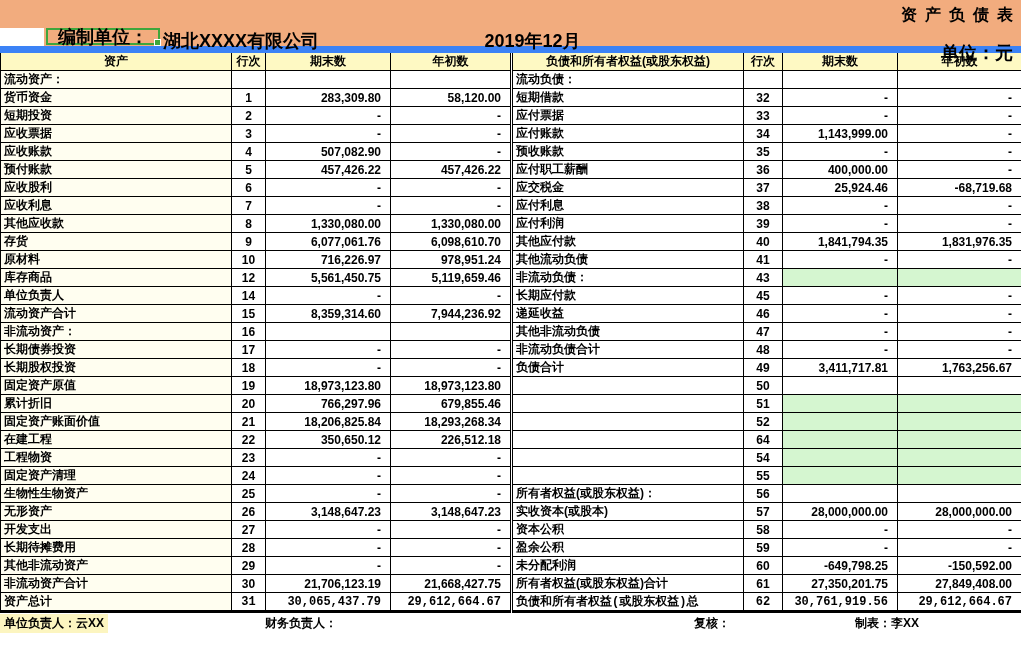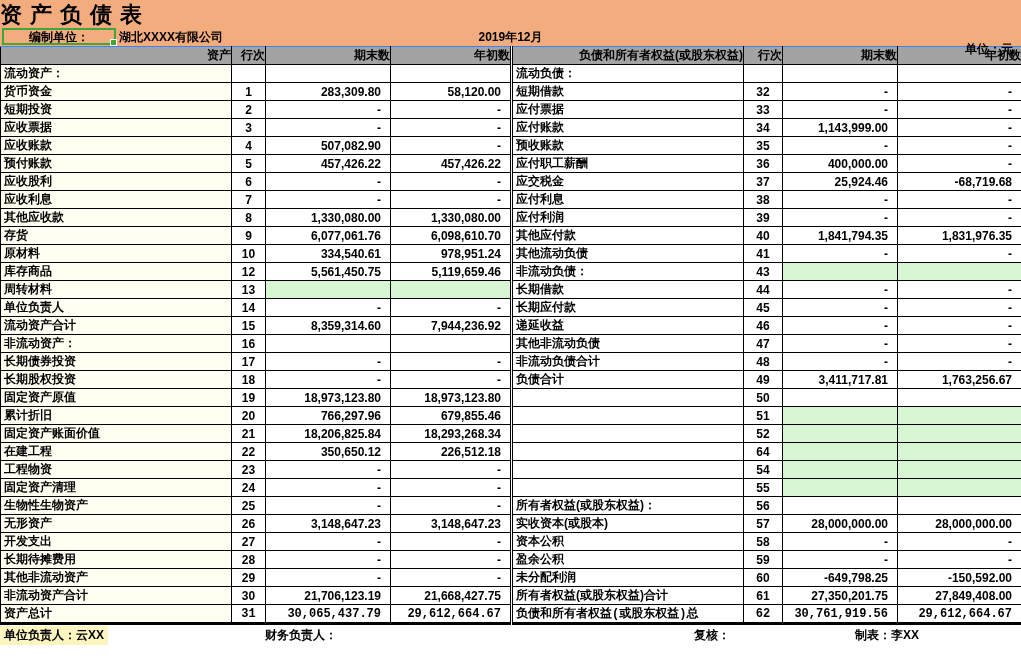--- a/index.html
+++ b/index.html
@@ -1,34 +1,34 @@
 <!DOCTYPE html>
 <html><head>
 <meta charset="utf-8">
 <style>
   * { margin:0; padding:0; box-sizing:border-box; }
   html,body { width:1021px; height:659px; overflow:hidden; background:#fff;
     font-family:"Liberation Sans","DejaVu Sans",sans-serif; font-weight:bold; color:#000; }
   .sheet { position:relative; width:1021px; height:659px; }
 
-  .title-row { height:28px; line-height:29px; background:#F2AC7E; text-align:left;
-    font-size:22px; letter-spacing:8px; }
-  .meta-row { position:relative; height:18px; background:#F2AC7E; font-size:12px; }
+  .title-row { height:28px; line-height:29px; background:#F2AC7E; text-align:right;
+    font-size:16px; letter-spacing:8px; }
+  .meta-row { position:relative; height:18px; background:#F2AC7E; font-size:18px;margin-left:44px; }
   .meta-label { position:absolute; left:2px; top:0px; width:114px; height:17px; line-height:14px;
     border:2px solid #3FA63C; text-align:center; }
   .meta-label::after { content:""; position:absolute; right:-3px; bottom:-3px; width:5px; height:5px;
     background:#3FA63C; border:1px solid #fff; }
   .meta-company { position:absolute; left:119px; top:1px; }
   .meta-period { position:absolute; left:0; right:0; top:1px; text-align:center; }
   .meta-unit { position:absolute; right:8px; top:13px; }
 
   table { border-collapse:collapse; table-layout:fixed; width:1021px; }
   th, td { border:1px solid #000; height:18px; font-size:12px; overflow:hidden;
     white-space:nowrap; padding:0; }
-  thead th { text-align:right; background:#a3a3a3; border-top:1px solid #3b82f6; }
+  thead th { text-align:center; background:#fef9c3; border-top:7px solid #3b82f6; }
   td.lab { text-align:left; padding-left:3px; }
   td.alab { background:#FFFEF0; }
   td.line { text-align:center; }
   td.num { text-align:right; padding-right:9px; }
   td.g { background:#D5F6D0; }
   .sep { border-left:3px double #000;margin-top:45px; }
   .ind1 { padding-left:17px; }
   .ind2 { padding-left:58px;margin-top:37px; }
   .ind3 { padding-left:85px; }
   tbody tr:last-child td { border-bottom:3px solid #000;font-family:Liberation Mono, monospace; }
@@ -173,46 +173,36 @@
           <td class="num">6,077,061.76</td>
           <td class="num">6,098,610.70</td>
           <td class="lab sep ind0">其他应付款</td>
           <td class="line">40</td>
           <td class="num">1,841,794.35</td>
           <td class="num">1,831,976.35</td>
         </tr>
         <tr>
           <td class="lab alab ind2">原材料</td>
           <td class="line">10</td>
-          <td class="num">334,540.61</td>
+          <td class="num">716,226.97</td>
           <td class="num">978,951.24</td>
           <td class="lab sep ind0">其他流动负债</td>
           <td class="line">41</td>
           <td class="num">-</td>
           <td class="num">-</td>
         </tr>
         <tr>
           <td class="lab alab ind2">库存商品</td>
           <td class="line">12</td>
           <td class="num">5,561,450.75</td>
           <td class="num">5,119,659.46</td>
           <td class="lab sep ind0">非流动负债：</td>
           <td class="line">43</td>
           <td class="num g"></td>
           <td class="num g"></td>
-        </tr>
-        <tr>
-          <td class="lab alab ind2">周转材料</td>
-          <td class="line">13</td>
-          <td class="num g"></td>
-          <td class="num g"></td>
-          <td class="lab sep ind0">长期借款</td>
-          <td class="line">44</td>
-          <td class="num">-</td>
-          <td class="num">-</td>
         </tr>
         <tr>
           <td class="lab alab ind0">单位负责人</td>
           <td class="line">14</td>
           <td class="num">-</td>
           <td class="num">-</td>
           <td class="lab sep ind0">长期应付款</td>
           <td class="line">45</td>
           <td class="num">-</td>
           <td class="num">-</td>

